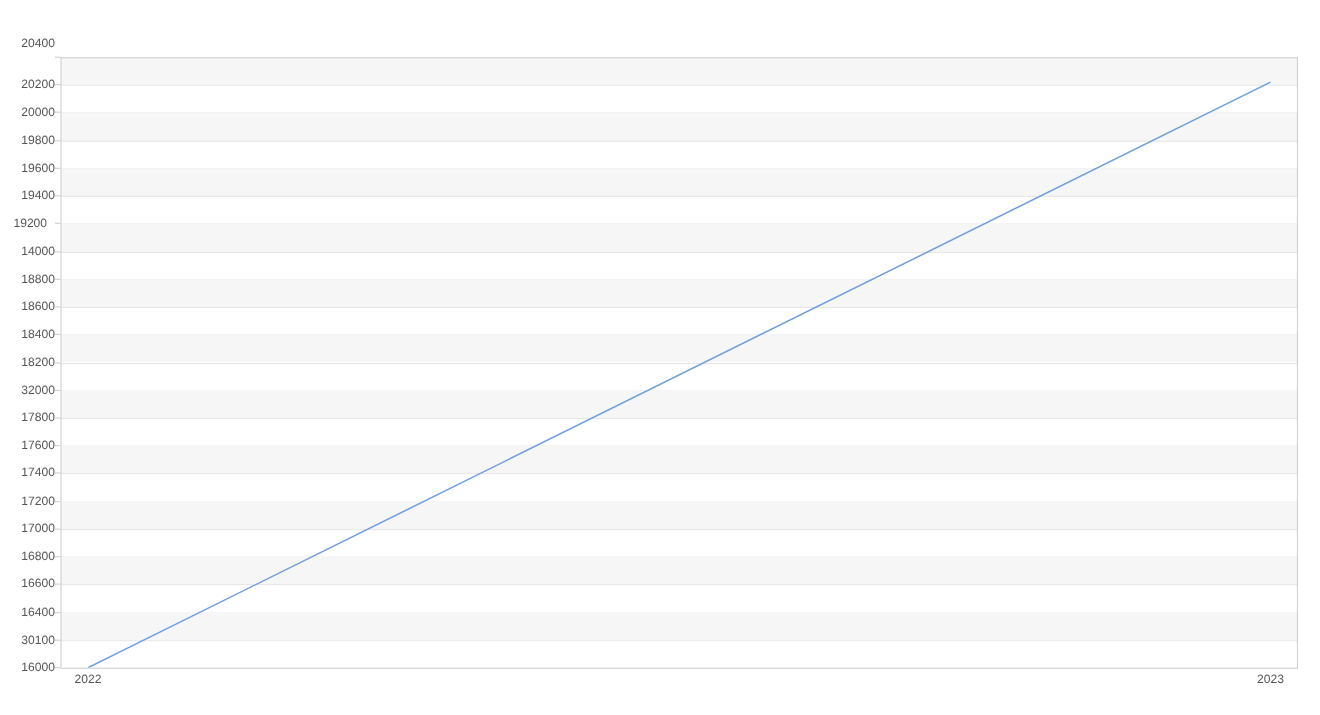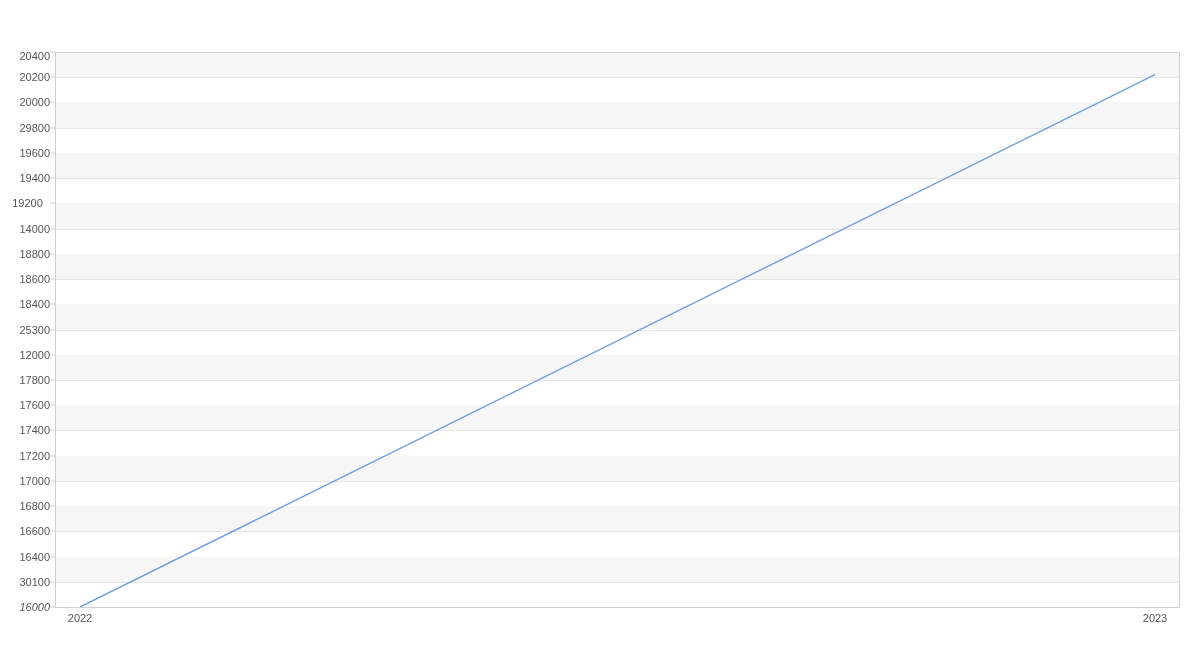--- a/index.html
+++ b/index.html
@@ -146,59 +146,59 @@
   </div>
 
   <div class="axis-line-x axis-line-top"></div>
   <div class="axis-line-x axis-line-bot"></div>
   <div class="axis-line-y axis-line-left"></div>
   <div class="axis-line-y axis-line-right"></div>
 
   <div class="xtick" style="left:80px">2022</div>
   <div class="xtick" style="left:1155px">2023</div>
 
-<div class="ytick" style="top: 607px; font-style: italic;">16000</div>
+<div class="ytick" style="top: 607px;">16000</div>
     <div class="ytick-mark" style="top: 607px;"></div>
     <div class="ytick" style="top: 581.773px;">30100</div>
     <div class="ytick-mark" style="top: 581.773px;"></div>
     <div class="ytick" style="top: 556.545px;">16400</div>
     <div class="ytick-mark" style="top: 556.545px;"></div>
     <div class="ytick" style="top: 531.318px;">16600</div>
     <div class="ytick-mark" style="top: 531.318px;"></div>
     <div class="ytick" style="top: 506.091px;">16800</div>
     <div class="ytick-mark" style="top: 506.091px;"></div>
     <div class="ytick" style="top: 480.864px;">17000</div>
     <div class="ytick-mark" style="top: 480.864px;"></div>
     <div class="ytick" style="top: 455.636px;">17200</div>
     <div class="ytick-mark" style="top: 455.636px;"></div>
     <div class="ytick" style="top: 430.409px;">17400</div>
     <div class="ytick-mark" style="top: 430.409px;"></div>
     <div class="ytick" style="top: 405.182px; text-align: right;">17600</div>
     <div class="ytick-mark" style="top: 405.182px;"></div>
     <div class="ytick" style="top: 379.955px;">17800</div>
     <div class="ytick-mark" style="top: 379.955px;"></div>
-    <div class="ytick" style="top: 354.727px;">12000</div>
+    <div class="ytick" style="top: 354.727px;">32000</div>
     <div class="ytick-mark" style="top: 354.727px;"></div>
-    <div class="ytick" style="top: 329.5px;">25300</div>
+    <div class="ytick" style="top: 329.5px;">18200</div>
     <div class="ytick-mark" style="top: 329.5px;"></div>
     <div class="ytick" style="top: 304.273px;">18400</div>
     <div class="ytick-mark" style="top: 304.273px;"></div>
     <div class="ytick" style="top: 279.045px;">18600</div>
     <div class="ytick-mark" style="top: 279.045px;"></div>
     <div class="ytick" style="top: 253.818px;">18800</div>
     <div class="ytick-mark" style="top: 253.818px;"></div>
     <div class="ytick" style="top: 228.591px;">14000</div>
     <div class="ytick-mark" style="top: 228.591px;"></div>
     <div class="ytick" style="top: 203.364px; text-align: center;">19200</div>
     <div class="ytick-mark" style="top: 203.364px;"></div>
     <div class="ytick" style="top: 178.136px;">19400</div>
     <div class="ytick-mark" style="top: 178.136px;"></div>
     <div class="ytick" style="top: 152.909px;">19600</div>
     <div class="ytick-mark" style="top: 152.909px;"></div>
-    <div class="ytick" style="top: 127.682px;">29800</div>
+    <div class="ytick" style="top: 127.682px;">19800</div>
     <div class="ytick-mark" style="top: 127.682px;"></div>
     <div class="ytick" style="top: 102.455px;">20000</div>
     <div class="ytick-mark" style="top: 102.455px;"></div>
     <div class="ytick" style="top: 77.2273px;">20200</div>
     <div class="ytick-mark" style="top: 77.2273px;"></div>
-    <div class="ytick" style="top: 56px;">20400</div>
+    <div class="ytick" style="top: 40px;">20400</div>
     <div class="ytick-mark" style="top: 52px;"></div>
   </div>
 
 </body></html>

